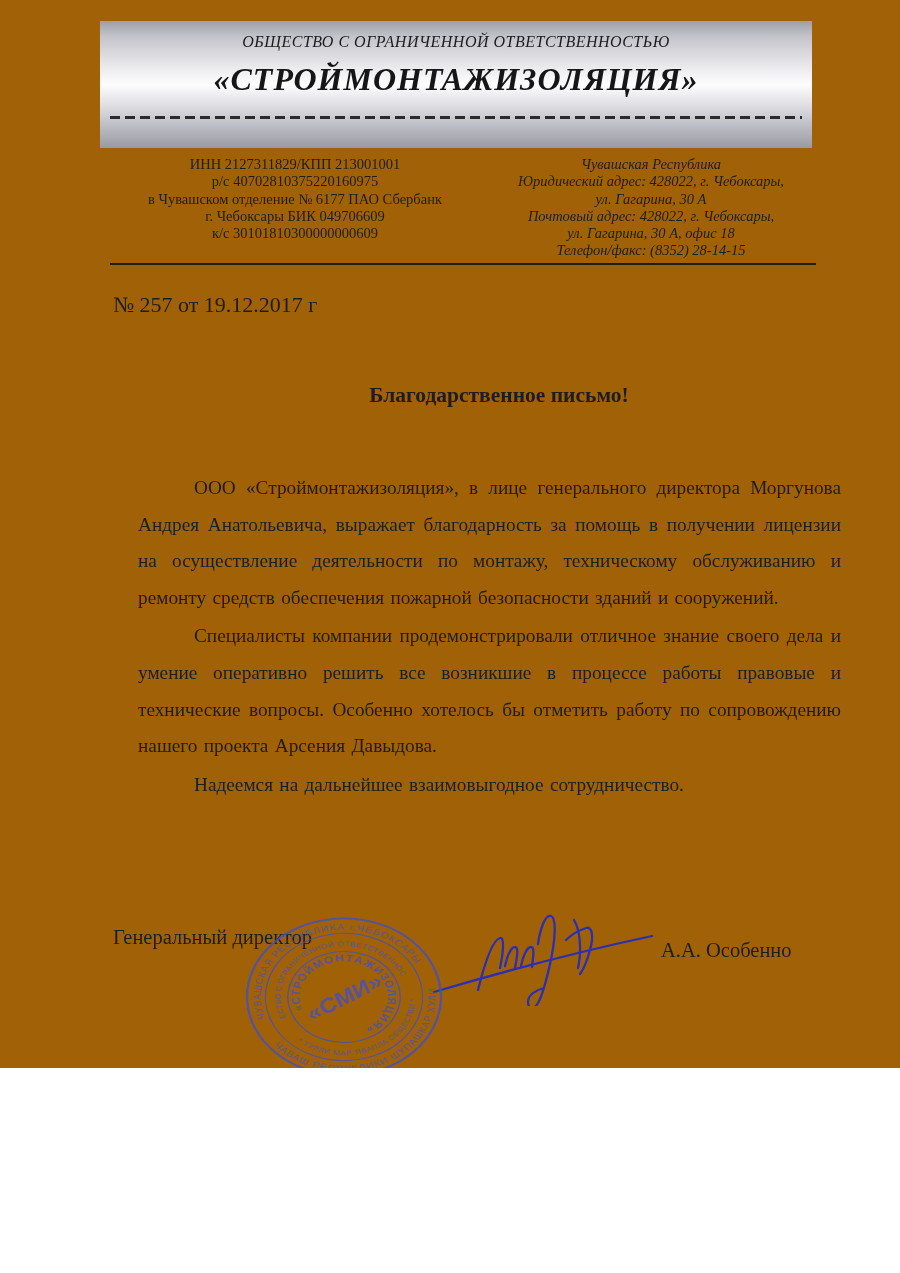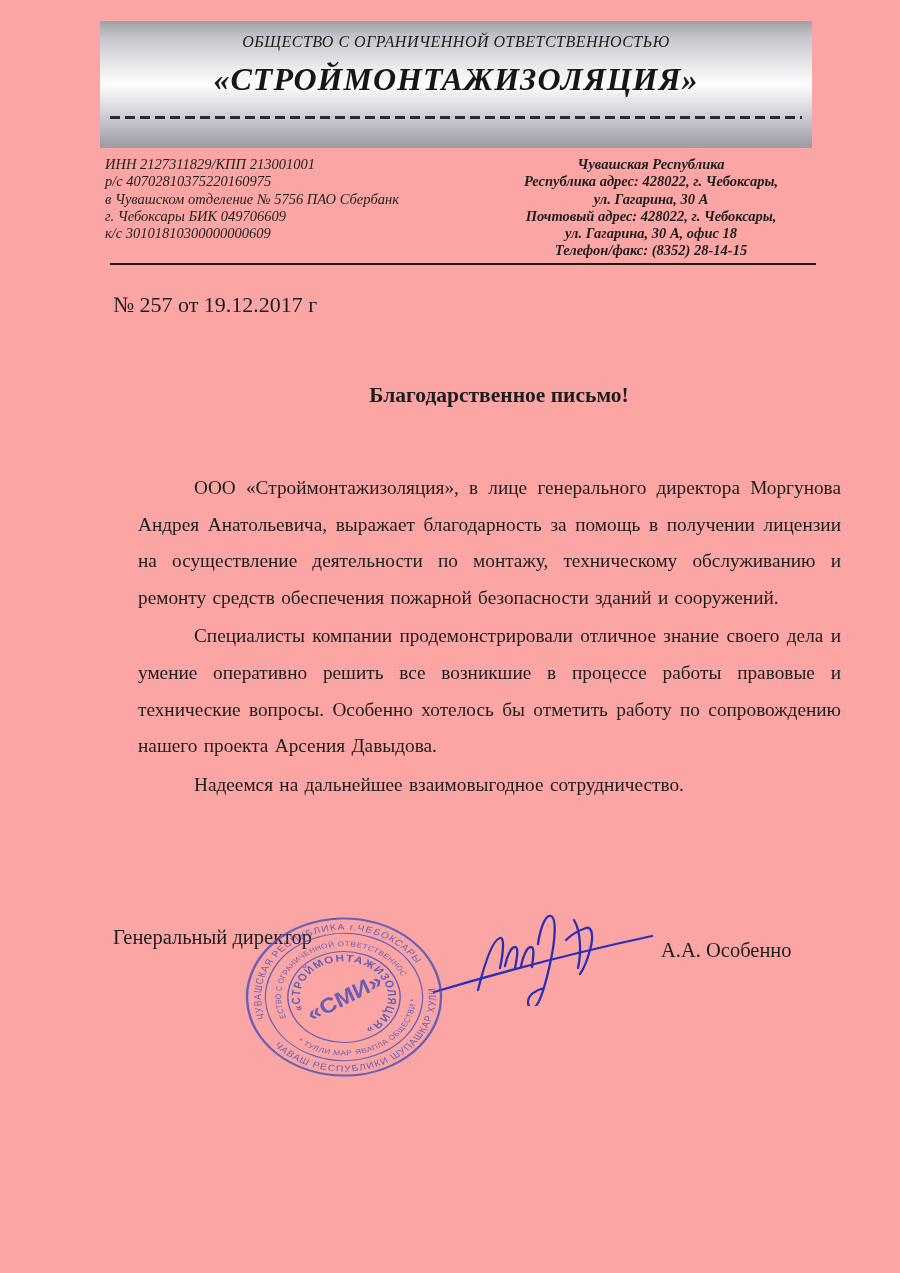--- a/index.html
+++ b/index.html
@@ -1,17 +1,17 @@
 <!DOCTYPE html>
 <html><head>
 <meta charset="utf-8">
 <style>
   html,body{margin:0;padding:0;background:#ffffff;}
   .page{
-    position:relative; width:900px; height:1273px; background:#fca5a5;
+    position:relative; width:900px; height:1068px; background:#a16207;
     font-family:"Liberation Serif", serif; color:#1d1d1f; overflow:hidden;
   }
   
   .band{
     position:absolute; left:100px; top:21px; width:712px; height:127px;
     background:linear-gradient(180deg,#9e9ea7 0%,#c3c3ca 12%,#ededf0 38%,
                #fdfdfe 50%,#e3e3e8 64%,#b6b6bf 86%,#9a9aa3 100%);
   }
   .band .org-type{
     position:absolute; top:12px; left:0; width:100%; text-align:center;
@@ -20,22 +20,22 @@
   .band .org-name{
     position:absolute; top:40px; left:0; width:100%; text-align:center;
     font-style:italic; font-weight:600; font-size:32px; letter-spacing:1px; color:#161618;
   }
   .band .dash-rule{
     position:absolute; top:95px; left:10px; right:10px; height:3px;
     background:repeating-linear-gradient(90deg,#2b2b2b 0 10px,transparent 10px 15px);
   }
   
   .requisites{position:absolute; left:105px; top:156px; width:712px; display:flex;}
-  .req-left{width:380px; font-style:italic; font-size:14.5px; line-height:17.3px; text-align:left;}
-  .req-right{width:332px; font-style:italic; font-size:14.5px; line-height:17.3px; text-align:center;font-weight:bold;}
+  .req-left{width:380px; font-size:14.5px; line-height:17.3px; text-align:center;}
+  .req-right{width:332px; font-style:italic; font-size:14.5px; line-height:17.3px; text-align:center;}
   .rule{
     position:absolute; left:110px; top:263px; width:706px; height:2px; background:#1c1c1c;
   }
   
   .ref-line{position:absolute; left:113px; top:292px; font-size:22px;}
   .doc-title{
     position:absolute; left:113px; top:383px; width:702px; text-align:center;
     padding-left:70px; box-sizing:border-box;
     font-weight:bold; font-size:21.5px;
   }
@@ -60,27 +60,27 @@
   <div class="band">
     <div class="org-type">ОБЩЕСТВО С ОГРАНИЧЕННОЙ ОТВЕТСТВЕННОСТЬЮ</div>
     <div class="org-name">«СТРОЙМОНТАЖИЗОЛЯЦИЯ»</div>
     <div class="dash-rule"></div>
   </div>
 
   <div class="requisites">
     <div class="req-left">
       <div>ИНН 2127311829/КПП 213001001</div>
       <div>р/с 40702810375220160975</div>
-      <div>в Чувашском отделение № 5756 ПАО Сбербанк</div>
+      <div>в Чувашском отделение № 6177 ПАО Сбербанк</div>
       <div>г. Чебоксары  БИК 049706609</div>
       <div>к/с 30101810300000000609</div>
     </div>
     <div class="req-right">
       <div>Чувашская Республика</div>
-      <div>Республика адрес: 428022, г. Чебоксары,</div>
+      <div>Юридический адрес: 428022, г. Чебоксары,</div>
       <div>ул. Гагарина, 30 А</div>
       <div>Почтовый адрес: 428022, г. Чебоксары,</div>
       <div>ул. Гагарина, 30 А, офис 18</div>
       <div>Телефон/факс: (8352) 28-14-15</div>
     </div>
   </div>
 
   <div class="rule"></div>
 
   <div class="ref-line">№ 257 от 19.12.2017 г</div>

